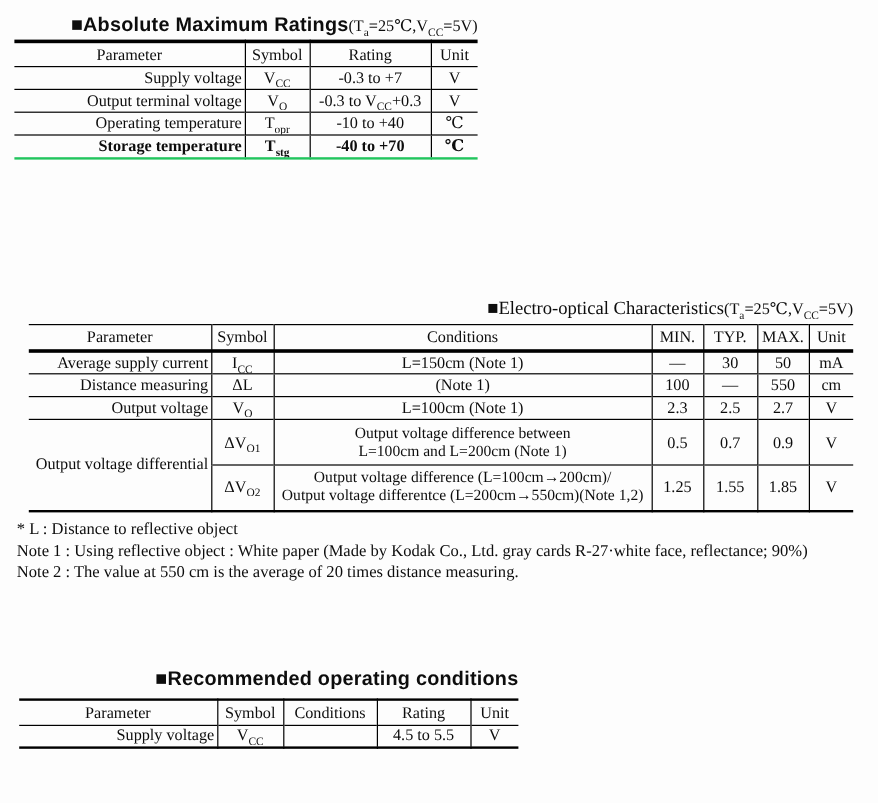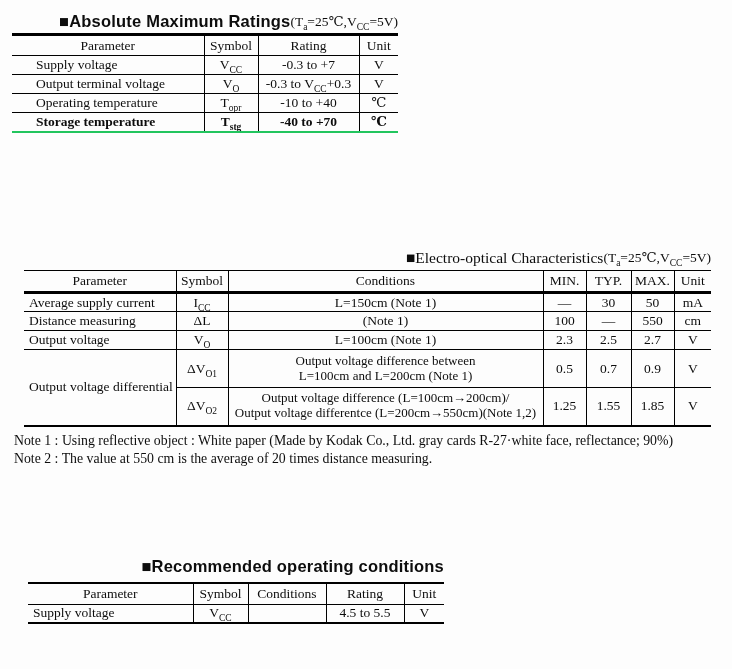--- a/index.html
+++ b/index.html
@@ -27,21 +27,21 @@
   sub.sb { font-size: 9.5px; line-height: 0; }
 
   
   table { border-collapse: collapse; table-layout: fixed; }
   td {
     font-size: 13.5px; text-align: center; vertical-align: middle;
     padding: 0 2px; line-height: 1.15; overflow: hidden;
     border-left: 1.5px solid #000;
   }
   td.nobl { border-left: none; }
-  td.param { text-align: left; }
+  td.param { text-align: right; }
 
   
   .t1 { width: 386px; border-top: 3px solid #000; margin-top: 2px; }
   .t1 tr { border-bottom: 1.5px solid #000; height: 19px; }
   .t1 tr.hdr { height: 21px; }
   .t1 tr:last-child { border-bottom: 2px solid #22c55e; font-weight: bold; }
   .t1 td.param { padding-left: 24px; }
 
   
   .t2 { width: 687px; border-top: 1.5px solid #000; margin-top: 3px; }
@@ -60,21 +60,21 @@
   .t3 tr:last-child { border-bottom: 2.5px solid #000; }
   .t3 td.param { padding-left: 5px; }
 
   
   .notes { font-size: 13.8px; line-height: 18px; white-space: nowrap; }
 
   
   .sec1 { left: 12px; top: 12px; width: 386px; }
   .sec2 { left: 24px;  top: 249px; width: 687px; }
   .notes { left: 14px; top: 432px; width: 712px; }
-  .sec3 { left: 28px; top: 557px; width: 416px; }
+  .sec3 { left: 16px; top: 557px; width: 416px; }
 </style>
 </head>
 <body>
 
 <div class="abs sec1">
   <div class="sec-head">
     <span class="title-sans">■Absolute Maximum Ratings</span>
     <span class="cond-note"><span>(T</span><sub class="sb">a</sub><span>=25℃,V</span><sub class="sb">CC</sub><span>=5V)</span></span>
   </div>
   <table class="t1">
@@ -192,20 +192,21 @@
       <td>1.25</td>
       <td>1.55</td>
       <td>1.85</td>
       <td>V</td>
     </tr>
   </tbody>
     </table>
 </div>
 
 <div class="abs notes">
+  <div class="note">* L : Distance to reflective object</div>
   <div class="note">Note 1 : Using reflective object : White paper (Made by Kodak Co., Ltd. gray cards R-27·white face, reflectance; 90%)</div>
   <div class="note">Note 2 : The value at 550 cm is the average of 20 times distance measuring.</div>
 </div>
 
 <div class="abs sec3">
   <div class="sec-head">
     <span class="title-sans">■Recommended operating conditions</span>
   </div>
   <table class="t3">
     <colgroup>

